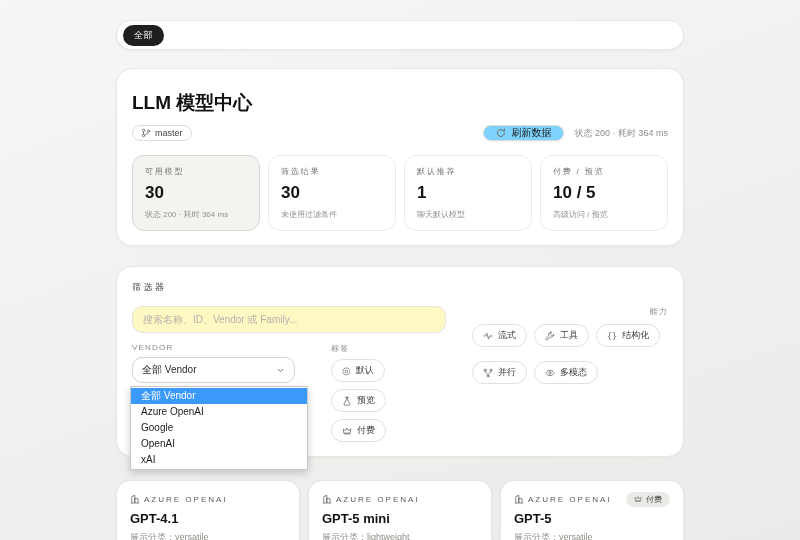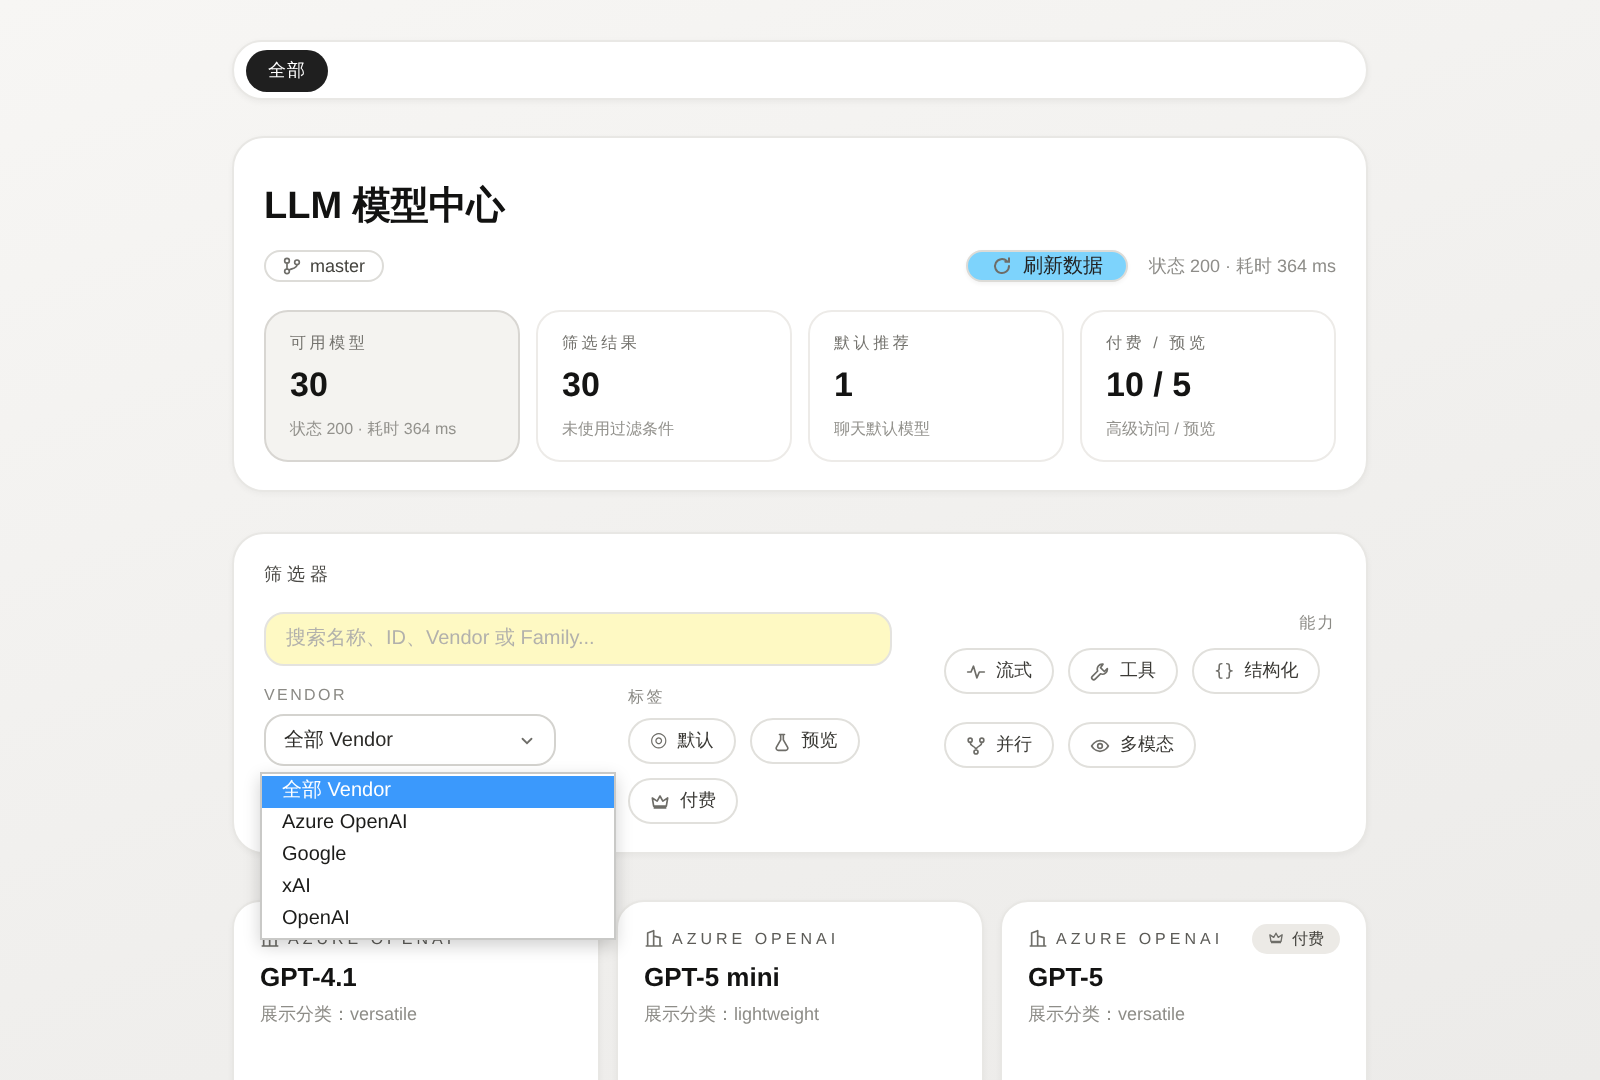--- a/index.html
+++ b/index.html
@@ -64,21 +64,21 @@
   .f-left { flex:1; }
   .f-right { width:196px; }
   .search-input {
     width:100%; border:1px solid #e4e3df; border-radius:10px; height:27px;
     font-size:10px; padding:0 10px; color:#333; outline:none; font-family:inherit;
     background:#fef9c3;
   }
   .search-input::placeholder { color:#b2b1ac; }
   .f-row { display:flex; gap:36px; margin-top:10px; align-items:flex-start; }
   .f-label { font-size:8px; letter-spacing:1.2px; color:#8b8a85; margin-bottom:5px; }
-  .select-wrap { position:relative; width:146px; }
+  .select-wrap { position:relative; width:163px; }
   .select {
     border:1px solid #d4d3cf; border-radius:10px; height:26px; background:#fff;
     display:flex; align-items:center; justify-content:space-between; padding:0 9px;
     font-size:10px; color:#2c2b28; cursor:pointer;
   }
   .dropdown {
     position:absolute; top:29px; left:-2px; width:178px; background:#fff;
     border:1px solid #c9c9c7; box-shadow:0 3px 8px rgba(0,0,0,.18); z-index:50;
     padding:1px 0; font-size:10px;
   }
@@ -188,22 +188,22 @@
                 <span class="ic">
                   <svg width="9" height="9" viewBox="0 0 12 12" fill="none" stroke="currentColor" stroke-width="1.2" stroke-linecap="round">
                       <path d="M3 4.5l3 3 3-3"></path>
                     </svg>
                 </span>
               </div>
               <div class="dropdown">
                 <div class="dd-item selected">全部 Vendor</div>
                 <div class="dd-item">Azure OpenAI</div>
                 <div class="dd-item">Google</div>
+                <div class="dd-item">OpenAI</div>
                 <div class="dd-item">xAI</div>
-                <div class="dd-item">OpenAI</div>
               </div>
             </div>
           </div>
           <div>
             <div class="f-label">标签</div>
             <div class="chip-row">
               <span class="chip">
                 <span class="glyph-target"></span>
                 <span>默认</span>
               </span>

